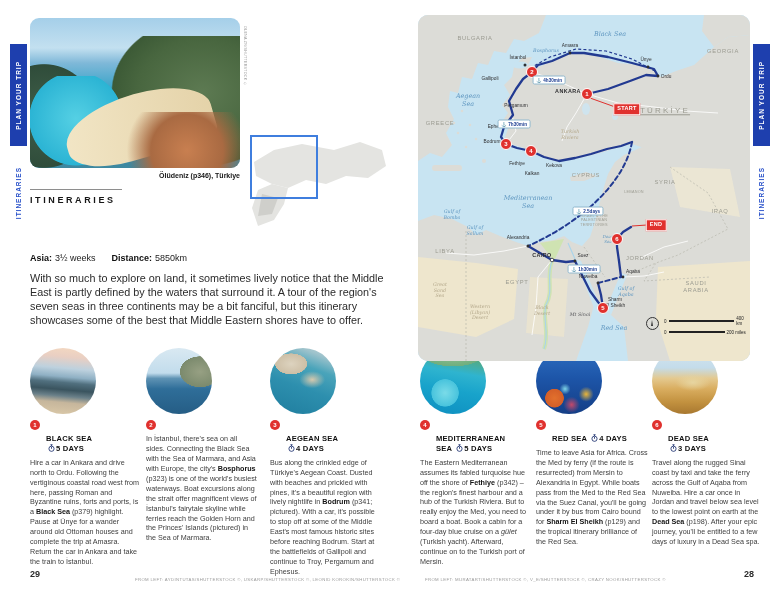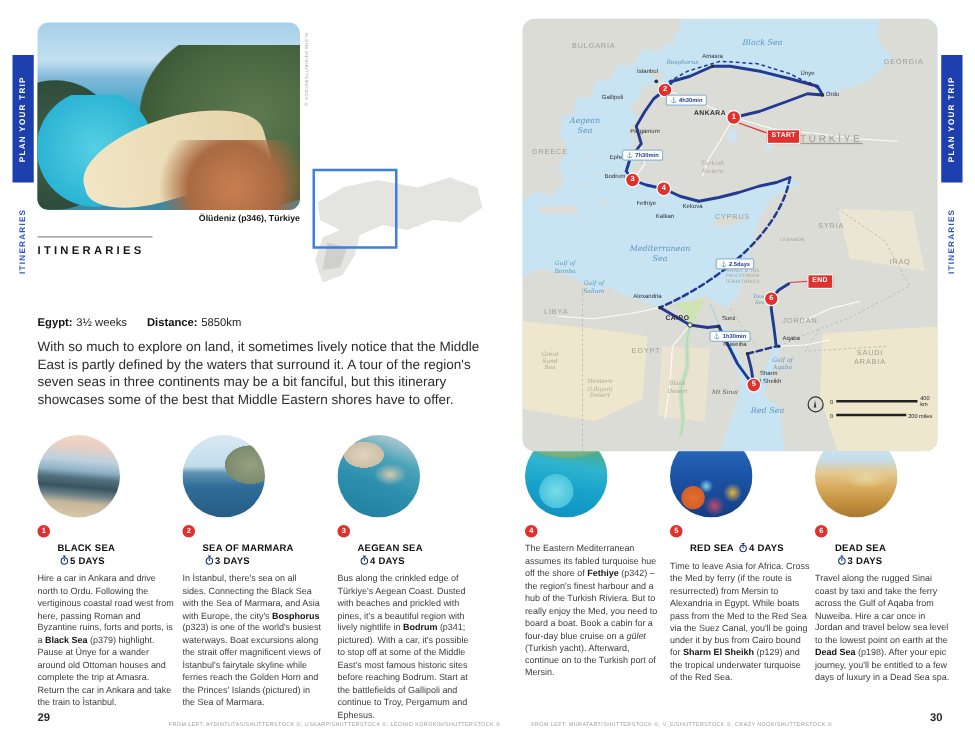--- a/index.html
+++ b/index.html
@@ -127,80 +127,80 @@
     <svg width="142" height="108" viewBox="0 0 142 108">
       <path d="M6,34 L26,22 L54,16 L86,22 L112,14 L134,22 L138,38 L120,50 L98,48 L78,56 L58,52 L40,60 L24,56 L8,48 Z" fill="#e4e4e1"></path>
       <path d="M24,56 L40,60 L36,76 L26,92 L10,98 L4,80 L10,62 Z" fill="#e4e4e1"></path>
       <path d="M14,66 L30,70 L24,86 L10,88 Z" fill="#cfcfcb"></path>
       <rect x="3" y="8" width="66" height="62" fill="none" stroke="#3f7ede" stroke-width="2"></rect>
     </svg>
   </div>
 
   <div class="kicker">ITINERARIES</div>
   <div class="meta">
-    <b>Egypt:</b><span>3½ weeks</span><b class="m2">Distance:</b><span>5850km</span>
+    <b>Asia:</b><span>3½ weeks</span><b class="m2">Distance:</b><span>5850km</span>
   </div>
   <p class="intro">With so much to explore on land, it sometimes lively notice that the Middle East is partly defined by the waters that surround it. A tour of the region's seven seas in three continents may be a bit fanciful, but this itinerary showcases some of the best that Middle Eastern shores have to offer.</p>
 
   <div class="sec" style="left:30px">
     <div class="circle ph1"></div>
     <div class="badge"><span class="sec-num">1</span></div>
     <h3 class="sec-head"><span class="sec-title">BLACK SEA</span> <span class="sec-days"><svg class="clk" viewBox="0 0 10 11">
             <g stroke="#1a2f6e" stroke-width="1.2" fill="none">
               <line x1="3.4" y1="0.9" x2="6.6" y2="0.9"></line>
               <line x1="5" y1="0.9" x2="5" y2="2.6"></line>
               <circle cx="5" cy="6.6" r="3.7"></circle>
               <line x1="5" y1="6.6" x2="5" y2="4"></line>
             </g>
           </svg><span class="sec-days-text">5 DAYS</span></span></h3>
     <p class="sec-body"><span>Hire a car in Ankara and drive north to Ordu. Following the vertiginous coastal road west from here, passing Roman and Byzantine ruins, forts and ports, is a </span><b>Black Sea</b><span> (p379) highlight. Pause at Ünye for a wander around old Ottoman houses and complete the trip at Amasra. Return the car in Ankara and take the train to İstanbul.</span></p>
   </div>
   <div class="sec" style="left:146px">
     <div class="circle ph2"></div>
     <div class="badge"><span class="sec-num">2</span></div>
-    <h3 class="sec-head"><span class="sec-title">SEA OF MARMARA</span> <span class="sec-days"><svg class="clk" viewBox="0 0 10 11">
-            <g stroke="#1a2f6e" stroke-width="1.2" fill="none">
-              <line x1="3.4" y1="0.9" x2="6.6" y2="0.9"></line>
-              <line x1="5" y1="0.9" x2="5" y2="2.6"></line>
-              <circle cx="5" cy="6.6" r="3.7"></circle>
-              <line x1="5" y1="6.6" x2="5" y2="4"></line>
-            </g>
-          </svg><span class="sec-days-text">3 DAYS</span></span></h3>
     <p class="sec-body"><span>In İstanbul, there's sea on all sides. Connecting the Black Sea with the Sea of Marmara, and Asia with Europe, the city's </span><b>Bosphorus</b><span> (p323) is one of the world's busiest waterways. Boat excursions along the strait offer magnificent views of İstanbul's fairytale skyline while ferries reach the Golden Horn and the Princes' Islands (pictured) in the Sea of Marmara.</span></p>
   </div>
   <div class="sec" style="left:270px">
     <div class="circle ph3"></div>
     <div class="badge"><span class="sec-num">3</span></div>
     <h3 class="sec-head"><span class="sec-title">AEGEAN SEA</span> <span class="sec-days"><svg class="clk" viewBox="0 0 10 11">
             <g stroke="#1a2f6e" stroke-width="1.2" fill="none">
               <line x1="3.4" y1="0.9" x2="6.6" y2="0.9"></line>
               <line x1="5" y1="0.9" x2="5" y2="2.6"></line>
               <circle cx="5" cy="6.6" r="3.7"></circle>
               <line x1="5" y1="6.6" x2="5" y2="4"></line>
             </g>
           </svg><span class="sec-days-text">4 DAYS</span></span></h3>
     <p class="sec-body"><span>Bus along the crinkled edge of Türkiye's Aegean Coast. Dusted with beaches and prickled with pines, it's a beautiful region with lively nightlife in </span><b>Bodrum</b><span> (p341; pictured). With a car, it's possible to stop off at some of the Middle East's most famous historic sites before reaching Bodrum. Start at the battlefields of Gallipoli and continue to Troy, Pergamum and Ephesus.</span></p>
   </div>
   <div class="sec" style="left:420px">
     <div class="circle ph4"></div>
     <div class="badge"><span class="sec-num">4</span></div>
+    <h3 class="sec-head"><span class="sec-title">MEDITERRANEAN SEA</span> <span class="sec-days"><svg class="clk" viewBox="0 0 10 11">
+            <g stroke="#1a2f6e" stroke-width="1.2" fill="none">
+              <line x1="3.4" y1="0.9" x2="6.6" y2="0.9"></line>
+              <line x1="5" y1="0.9" x2="5" y2="2.6"></line>
+              <circle cx="5" cy="6.6" r="3.7"></circle>
+              <line x1="5" y1="6.6" x2="5" y2="4"></line>
+            </g>
+          </svg><span class="sec-days-text">5 DAYS</span></span></h3>
     <p class="sec-body"><span>The Eastern Mediterranean assumes its fabled turquoise hue off the shore of </span><b>Fethiye</b><span> (p342) – the region's finest harbour and a hub of the Turkish Riviera. But to really enjoy the Med, you need to board a boat. Book a cabin for a four-day blue cruise on a </span><i>gület</i><span> (Turkish yacht). Afterward, continue on to the Turkish port of Mersin.</span></p>
   </div>
   <div class="sec" style="left:536px">
     <div class="circle ph5"></div>
     <div class="badge"><span class="sec-num">5</span></div>
     <h3 class="sec-head"><span class="sec-title">RED SEA</span> <span class="sec-days"><svg class="clk" viewBox="0 0 10 11">
             <g stroke="#1a2f6e" stroke-width="1.2" fill="none">
               <line x1="3.4" y1="0.9" x2="6.6" y2="0.9"></line>
               <line x1="5" y1="0.9" x2="5" y2="2.6"></line>
               <circle cx="5" cy="6.6" r="3.7"></circle>
               <line x1="5" y1="6.6" x2="5" y2="4"></line>
             </g>
           </svg><span class="sec-days-text">4 DAYS</span></span></h3>
-    <p class="sec-body"><span>Time to leave Asia for Africa. Cross the Med by ferry (if the route is resurrected) from Mersin to Alexandria in Egypt. While boats pass from the Med to the Red Sea via the Suez Canal, you'll be going under it by bus from Cairo bound for </span><b>Sharm El Sheikh</b><span> (p129) and the tropical underwater turquoise of the Red Sea.</span></p>
+    <p class="sec-body"><span>Time to leave Asia for Africa. Cross the Med by ferry (if the route is resurrected) from Mersin to Alexandria in Egypt. While boats pass from the Med to the Red Sea via the Suez Canal, you'll be going under it by bus from Cairo bound for </span><b>Sharm El Sheikh</b><span> (p129) and the tropical itinerary brilliance of the Red Sea.</span></p>
   </div>
   <div class="sec" style="left:652px">
     <div class="circle ph6"></div>
     <div class="badge"><span class="sec-num">6</span></div>
     <h3 class="sec-head"><span class="sec-title">DEAD SEA</span> <span class="sec-days"><svg class="clk" viewBox="0 0 10 11">
             <g stroke="#1a2f6e" stroke-width="1.2" fill="none">
               <line x1="3.4" y1="0.9" x2="6.6" y2="0.9"></line>
               <line x1="5" y1="0.9" x2="5" y2="2.6"></line>
               <circle cx="5" cy="6.6" r="3.7"></circle>
               <line x1="5" y1="6.6" x2="5" y2="4"></line>
@@ -382,16 +382,16 @@
       <div class="sc-row">
           <span>0</span>
           <span class="sc-line mi"></span>
           <span>200 miles</span>
         </div>
     </div>
   </div>
 
   <div class="pageno pn-l">29</div>
   <div class="credit cr-l">FROM LEFT: AYDINTUTAS/SHUTTERSTOCK ©, USKARP/SHUTTERSTOCK ©, LEONID KOROKIN/SHUTTERSTOCK ©</div>
-  <div class="pageno pn-r">30</div>
+  <div class="pageno pn-r">28</div>
   <div class="credit cr-r">FROM LEFT: MURATART/SHUTTERSTOCK ©, V_E/SHUTTERSTOCK ©, CRAZY NOOK/SHUTTERSTOCK ©</div>
 
 </div>
 
 </body></html>

